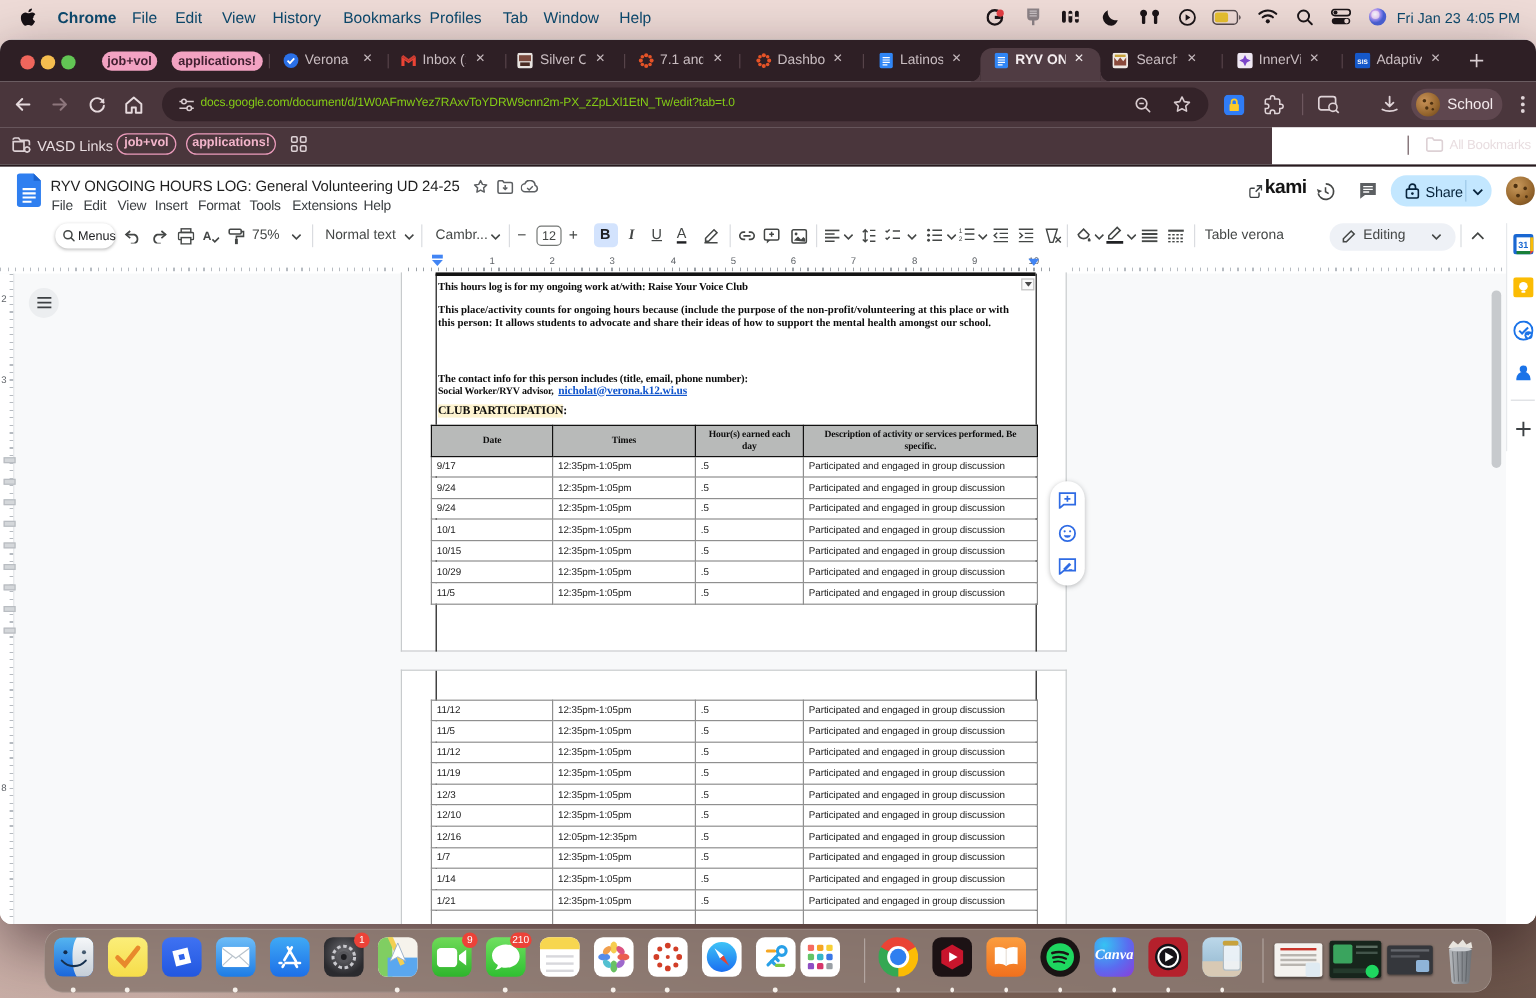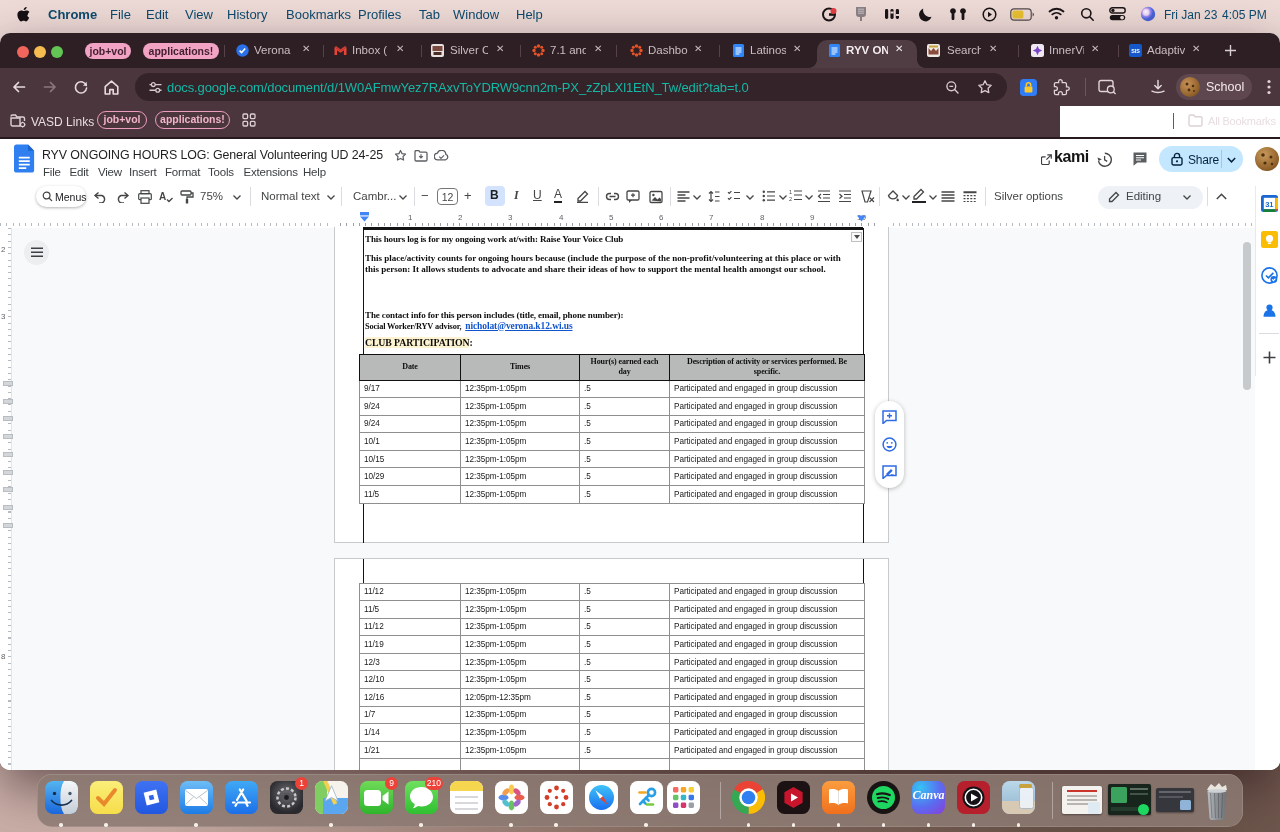--- a/index.html
+++ b/index.html
@@ -17,21 +17,21 @@
   .tsep{position:absolute;top:12px;width:1px;height:12px;background:#564349}
   .tabt{position:absolute;top:10.5px;font-size:11.5px;color:#c9bdc1;white-space:nowrap;overflow:hidden}
   .tx{position:absolute;top:10px;font-size:10px;color:#c8bcc0}
   .fav{position:absolute;top:11px;width:13px;height:13px}
   .navbar{left:0;top:35px;width:1280px;height:38px;background:#4a363c}
   .bkbar{left:0;top:73px;width:1060px;height:31px;background:#4a363c}
   .seam{left:0;top:104px;width:1280px;height:2px;background:#271a1e}
   .nico{position:absolute;color:#e3d7da}
   .urlpill{position:absolute;left:135px;top:5px;width:872px;height:28px;border-radius:14px;background:#342329}
   .dochead{left:0;top:106px;width:1280px;height:44px;background:#fff}
-  .toolbar{left:0;top:150px;width:1200px;height:28px;background:#fff}
+  .toolbar{left:10px;top:150px;width:1200px;height:28px;background:#fff}
   .ruler{left:0;top:178px;width:1280px;height:17px;background:#fff}
   .canvas{left:0;top:195px;width:1280px;height:542px;background:#f8f9fa}
   .page{position:absolute;left:334px;width:555px;background:#fff;border:1px solid #c8cbcd;box-sizing:border-box}
   .doc{position:absolute;font-family:"Liberation Serif",serif;font-weight:700;color:#0d0d0d;
     font-size:9px;letter-spacing:-0.12px;white-space:nowrap}
   .dock{position:absolute;left:37px;top:774px;width:1206px;height:53px;border-radius:15px;
     background:rgba(140,122,114,.88);box-shadow:inset 0 0 0 0.5px rgba(255,255,255,.25)}
   .dicon{position:absolute;top:7px;width:33px;height:33px;border-radius:7.5px}
   .ddot{position:absolute;top:49px;width:3.5px;height:3.5px;border-radius:50%;background:#f5efe9}
   .badge{position:absolute;top:-4px;right:-5px;height:13px;min-width:13px;border-radius:7px;background:#ec4238;
@@ -239,21 +239,21 @@
       </svg>
     <div class="urlpill">
       <svg class="ab" style="left:13px;top:7px" width="15" height="15" viewBox="0 0 15 15">
           <g stroke="#d8cbcf" stroke-width="1.4" fill="none">
             <line x1="1.5" y1="4.6" x2="13.5" y2="4.6"></line>
             <line x1="1.5" y1="10.2" x2="13.5" y2="10.2"></line>
           </g>
           <circle cx="5.3" cy="4.6" r="1.9" fill="#342329" stroke="#d8cbcf" stroke-width="1.3"></circle>
           <circle cx="9.7" cy="10.2" r="1.9" fill="#342329" stroke="#d8cbcf" stroke-width="1.3"></circle>
         </svg>
-      <div class="ab" style="left:32px;top:7px;font-size:13px;color:#14b8a6;letter-spacing:-0.1px">docs.google.com/document/d/1W0AFmwYez7RAxvToYDRW9cnn2m-PX_zZpLXl1EtN_Tw/edit?tab=t.0</div>
+      <div class="ab" style="left:32px;top:7px;font-size:10px;color:#84cc16;letter-spacing:-0.1px">docs.google.com/document/d/1W0AFmwYez7RAxvToYDRW9cnn2m-PX_zZpLXl1EtN_Tw/edit?tab=t.0</div>
       <svg class="ab" style="left:810px;top:6.5px" width="15" height="15" viewBox="0 0 15 15">
           <circle cx="6.3" cy="6.3" r="4.4" fill="none" stroke="#d8cbcf" stroke-width="1.4"></circle>
           <line x1="9.6" y1="9.6" x2="13" y2="13" stroke="#d8cbcf" stroke-width="1.4" stroke-linecap="round"></line>
           <line x1="4.4" y1="6.3" x2="8.2" y2="6.3" stroke="#d8cbcf" stroke-width="1.2"></line>
         </svg>
       <svg class="ab" style="left:842px;top:6px" width="16" height="16" viewBox="0 0 16 16">
           <path d="M8 1.8l1.9 3.9 4.3.6-3.1 3 .7 4.3L8 11.6l-3.8 2 .7-4.3-3.1-3 4.3-.6z" fill="none" stroke="#d8cbcf" stroke-width="1.3" stroke-linejoin="round"></path>
         </svg>
     </div>
     <svg class="ab" style="left:1020px;top:11px" width="17" height="17" viewBox="0 0 17 17">
@@ -521,21 +521,21 @@
     <svg class="ab" style="left:941px;top:8px" width="14" height="11" viewBox="0 0 14 11">
         <path d="M0.5 1h13M0.5 4h13M0.5 7h13M0.5 10h13" stroke="#444746" stroke-width="1.6"></path>
       </svg>
     <svg class="ab" style="left:963px;top:8px" width="14" height="11" viewBox="0 0 14 11">
         <path d="M0.5 1.2h13" stroke="#444746" stroke-width="2"></path>
         <g stroke="#444746" stroke-width="1.4" stroke-dasharray="2 1.4">
           <path d="M0.5 4.6h13M0.5 7.6h13M0.5 10.6h13"></path>
         </g>
       </svg>
     <div class="ab" style="left:985px;top:4px;width:1px;height:19px;background:#dadce0"></div>
-    <div class="ab" style="left:994px;top:7px;font-size:11.5px">Silver options</div>
+    <div class="ab" style="left:994px;top:7px;font-size:11.5px">Table verona</div>
     <div class="ab" style="left:1098px;top:2.5px;width:105px;height:23px;border-radius:12px;background:#eef1f6"></div>
     <svg class="ab" style="left:1108px;top:8px" width="12" height="12" viewBox="0 0 12 12">
         <path d="M1.5 8 8 1.5l2.5 2.5L4 10.5H1.5z" fill="none" stroke="#444746" stroke-width="1.3"></path>
       </svg>
     <div class="ab" style="left:1126px;top:7px;font-size:11.5px">Editing</div>
     <svg class="ab" style="left:1183px;top:11.5px" width="8" height="5" viewBox="0 0 8 5">
         <path d="M0.5 0.5 4 4 7.5 0.5" stroke="#444746" stroke-width="1.3" fill="none"></path>
       </svg>
     <div class="ab" style="left:1207px;top:4px;width:1px;height:19px;background:#dadce0"></div>
     <svg class="ab" style="left:1216px;top:10px" width="11" height="7" viewBox="0 0 11 7">

